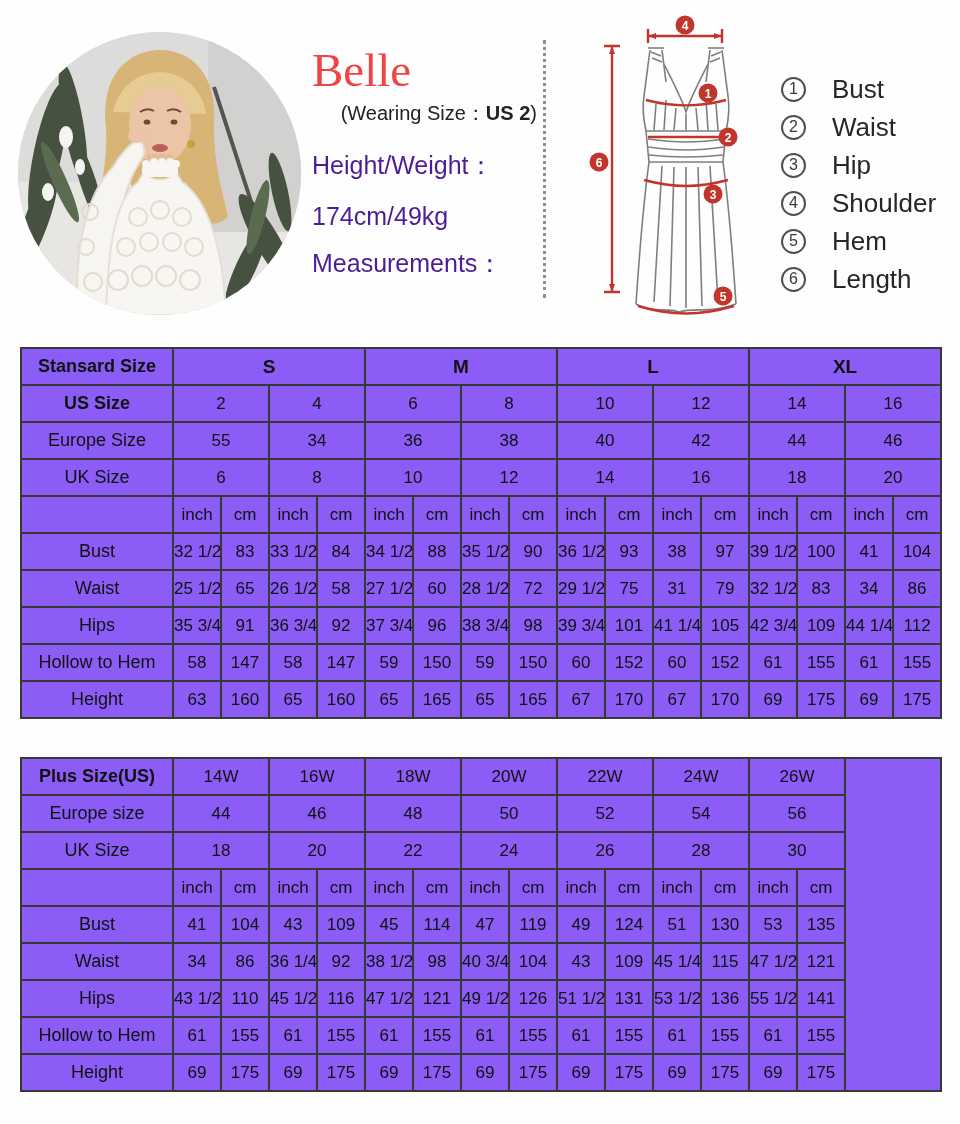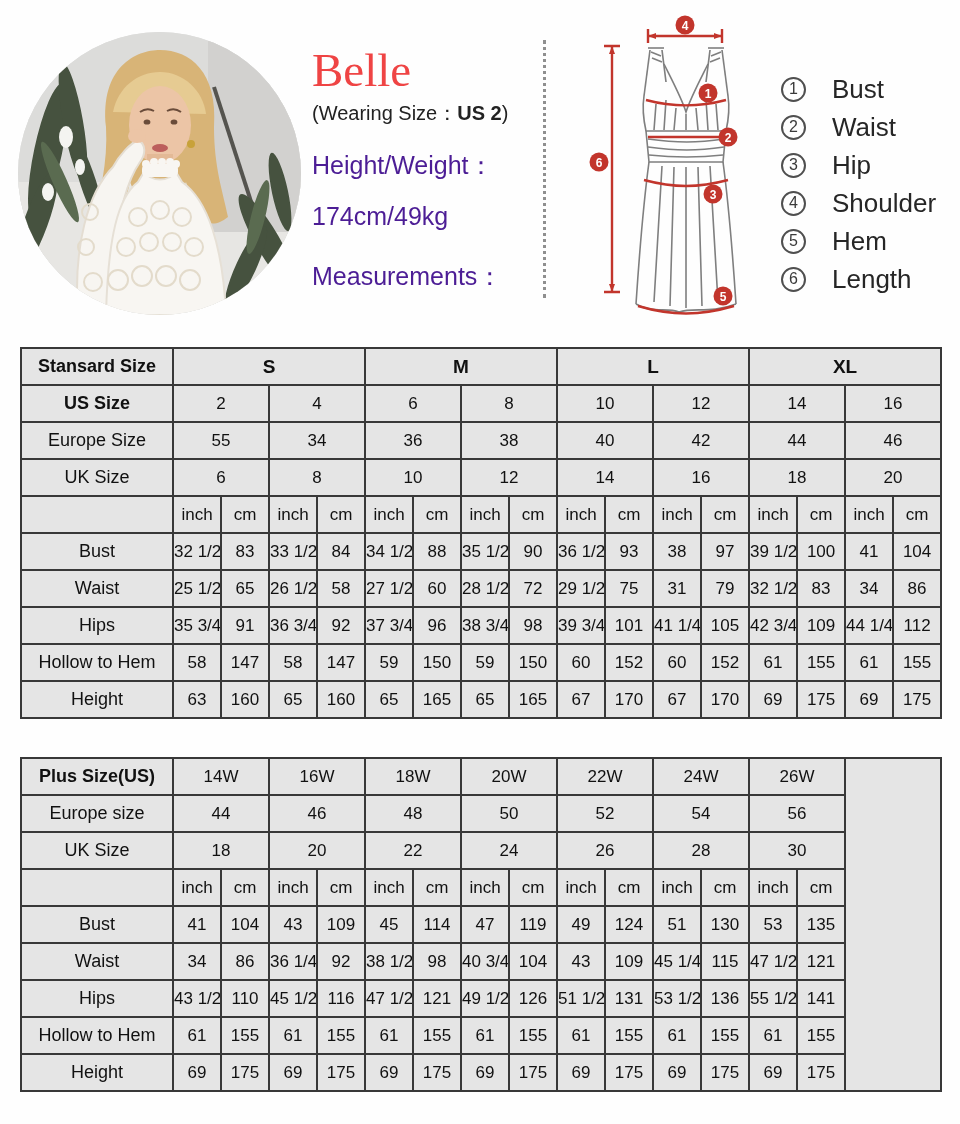--- a/index.html
+++ b/index.html
@@ -6,43 +6,43 @@
   .page{position:relative;width:960px;height:1124px;background:#fefefe;
         font-family:"Liberation Sans",sans-serif;color:#1a1a1a;overflow:hidden;}
 
   
   .photo{position:absolute;left:18px;top:32px;width:283px;height:283px;border-radius:50%;
          overflow:hidden;background:#dddddc;}
   .photo svg{display:block;}
 
   .info{position:absolute;left:312px;top:46px;width:225px;}
   .info .name{font-family:"Liberation Serif",serif;font-size:47px;line-height:1.05;color:#ef4444;}
-  .info .wearing{font-size:20px;margin-top:5px;color:#222;white-space:nowrap;}
+  .info .wearing{font-size:20px;margin-top:5px;color:#222;white-space:nowrap;text-align:right;}
   .info .wearing .wv{font-weight:700;}
   .info .specline{font-size:25px;color:#4c1d95;}
   .info .m1{margin-top:22px;}
   .info .m2{margin-top:20px;}
-  .info .m3{margin-top:29px;}
+  .info .m3{margin-top:16px;}
   .info .m4{margin-top:12px;}
 
   .divider{position:absolute;left:543px;top:40px;height:258px;width:0;
            border-left:3px dotted #8f8f8f;}
 
   .dress{position:absolute;left:582px;top:4px;}
 
   .legend{position:absolute;left:781px;top:70px;}
   .legend-item{display:flex;align-items:center;height:38px;}
   .legend-num{width:25px;height:25px;border:2px solid #4f4f4f;border-radius:50%;
               display:inline-flex;align-items:center;justify-content:center;
               font-size:16px;color:#3a3a3a;box-sizing:border-box;}
   .legend-label{font-size:26px;color:#262626;margin-left:26px;}
 
   
   table.size{position:absolute;left:20px;border-collapse:collapse;table-layout:fixed;
-             width:920px;background:#e5e5e5;}
+             width:920px;background:#8b5cf6;}
   #std{top:347px;}
   #plus{top:757px;}
   table.size td,table.size th{border:2px solid #383838;text-align:center;vertical-align:middle;
         height:35px;padding:0;font-size:17px;font-weight:400;color:#111;white-space:nowrap;
         overflow:hidden;}
   table.size th{font-size:18px;}
   table.size .b{font-weight:700;font-size:19px;}
   table.size .lbl{font-size:18px;}
 </style>
 </head>

